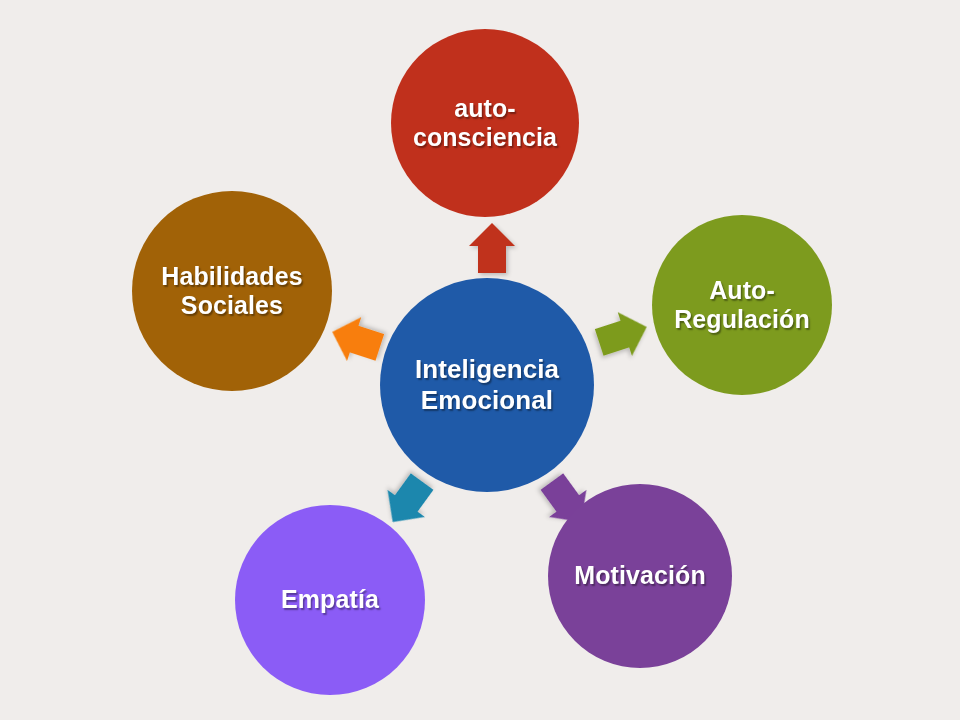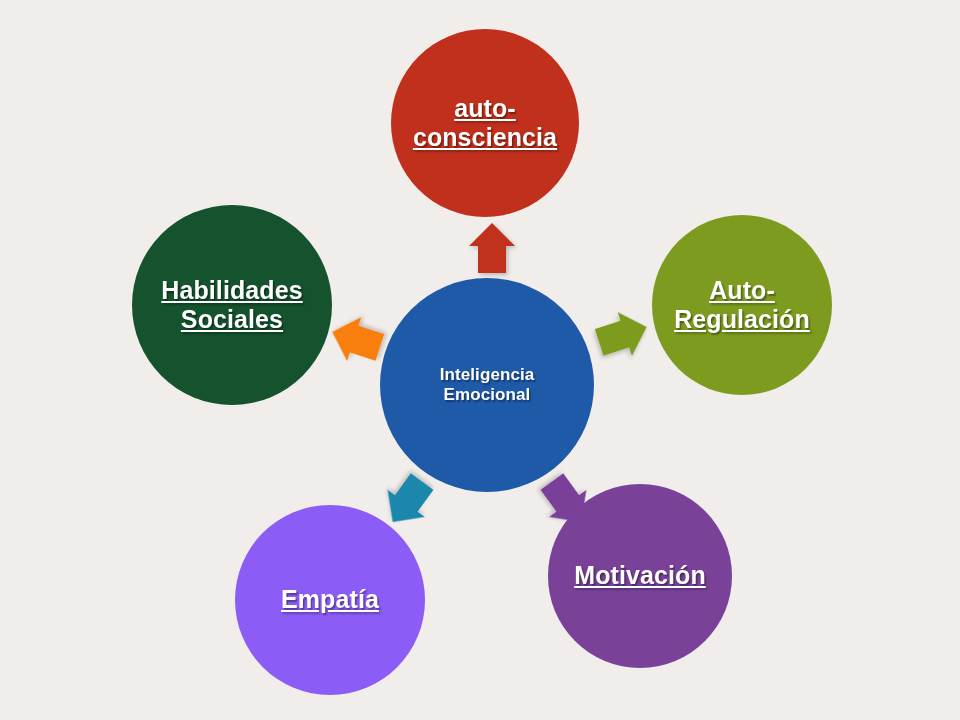--- a/index.html
+++ b/index.html
@@ -35,22 +35,22 @@
   .node-label {
     color: #ffffff;
     font-weight: bold;
     line-height: 1.18;
     letter-spacing: 0.1px;
     text-shadow: 1.5px 1.5px 1.6px rgba(0,0,0,0.38);
     white-space: pre-line;
     pointer-events: none;
     padding: 0 6px;
   }
-  .center-node .node-label { font-size: 17px; }
-  .satellite-node .node-label { font-size: 25px; text-decoration: underline; }
+  .center-node .node-label { font-size: 26px; }
+  .satellite-node .node-label { font-size: 25px; }
 </style>
 </head>
 <body>
 
 <div id="canvas" style="background: rgb(240, 237, 235);">
 
   <svg class="diagram-svg" viewBox="0 0 960 720">
     <defs>
       <filter id="soft-shadow" x="-60%" y="-60%" width="220%" height="220%">
         <feDropShadow dx="2" dy="2" stdDeviation="2" flood-color="#000000" flood-opacity="0.22"></feDropShadow>
@@ -77,19 +77,19 @@
       <div class="node satellite-node" style="left: 652px; top: 215px; width: 180px; height: 180px; background: rgb(125, 155, 30);">
         <div class="node-label">Auto-
 Regulación</div>
       </div>
       <div class="node satellite-node" style="left: 548px; top: 484px; width: 184px; height: 184px; background: rgb(122, 65, 153);">
         <div class="node-label">Motivación</div>
       </div>
       <div class="node satellite-node" style="left: 235px; top: 505px; width: 190px; height: 190px; background: #8b5cf6; align-items: center;">
         <div class="node-label">Empatía</div>
       </div>
-      <div class="node satellite-node" style="left: 132px; top: 205px; width: 200px; height: 200px; background: #14532d;">
+      <div class="node satellite-node" style="left: 132px; top: 191px; width: 200px; height: 200px; background: #a16207;">
         <div class="node-label">Habilidades
 Sociales</div>
       </div>
     </div>
 
 </div>
 
 </body></html>

